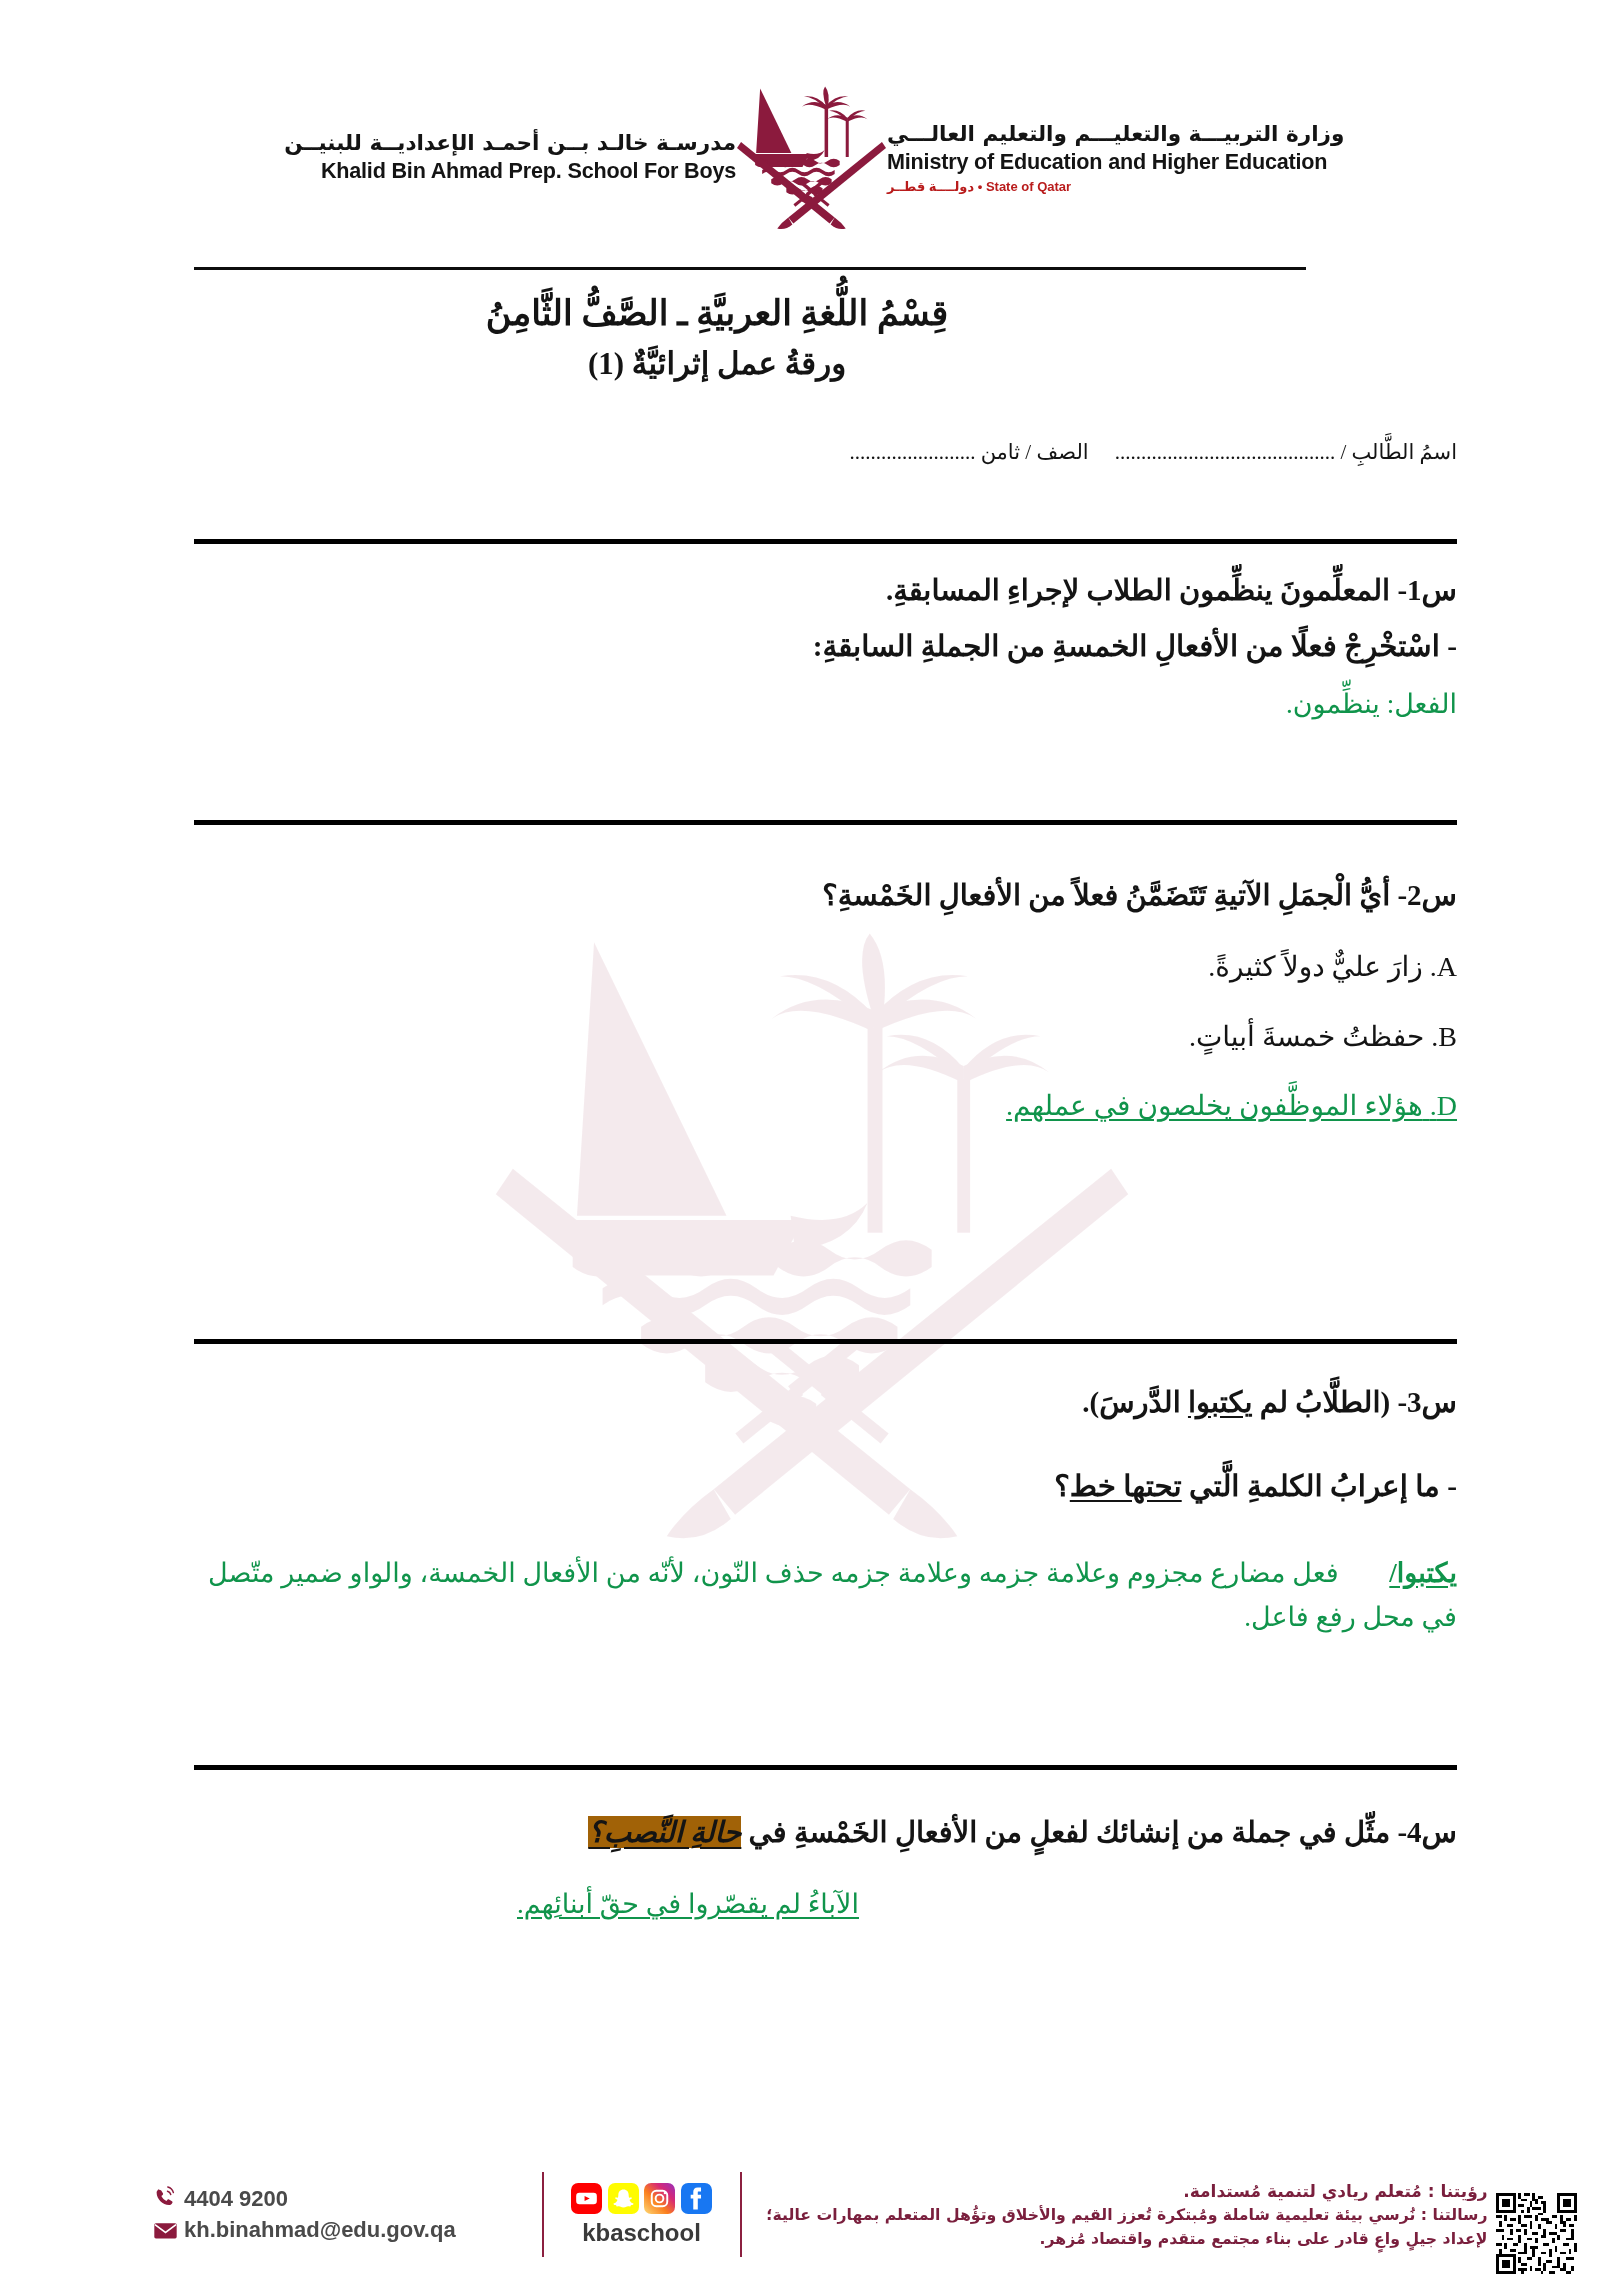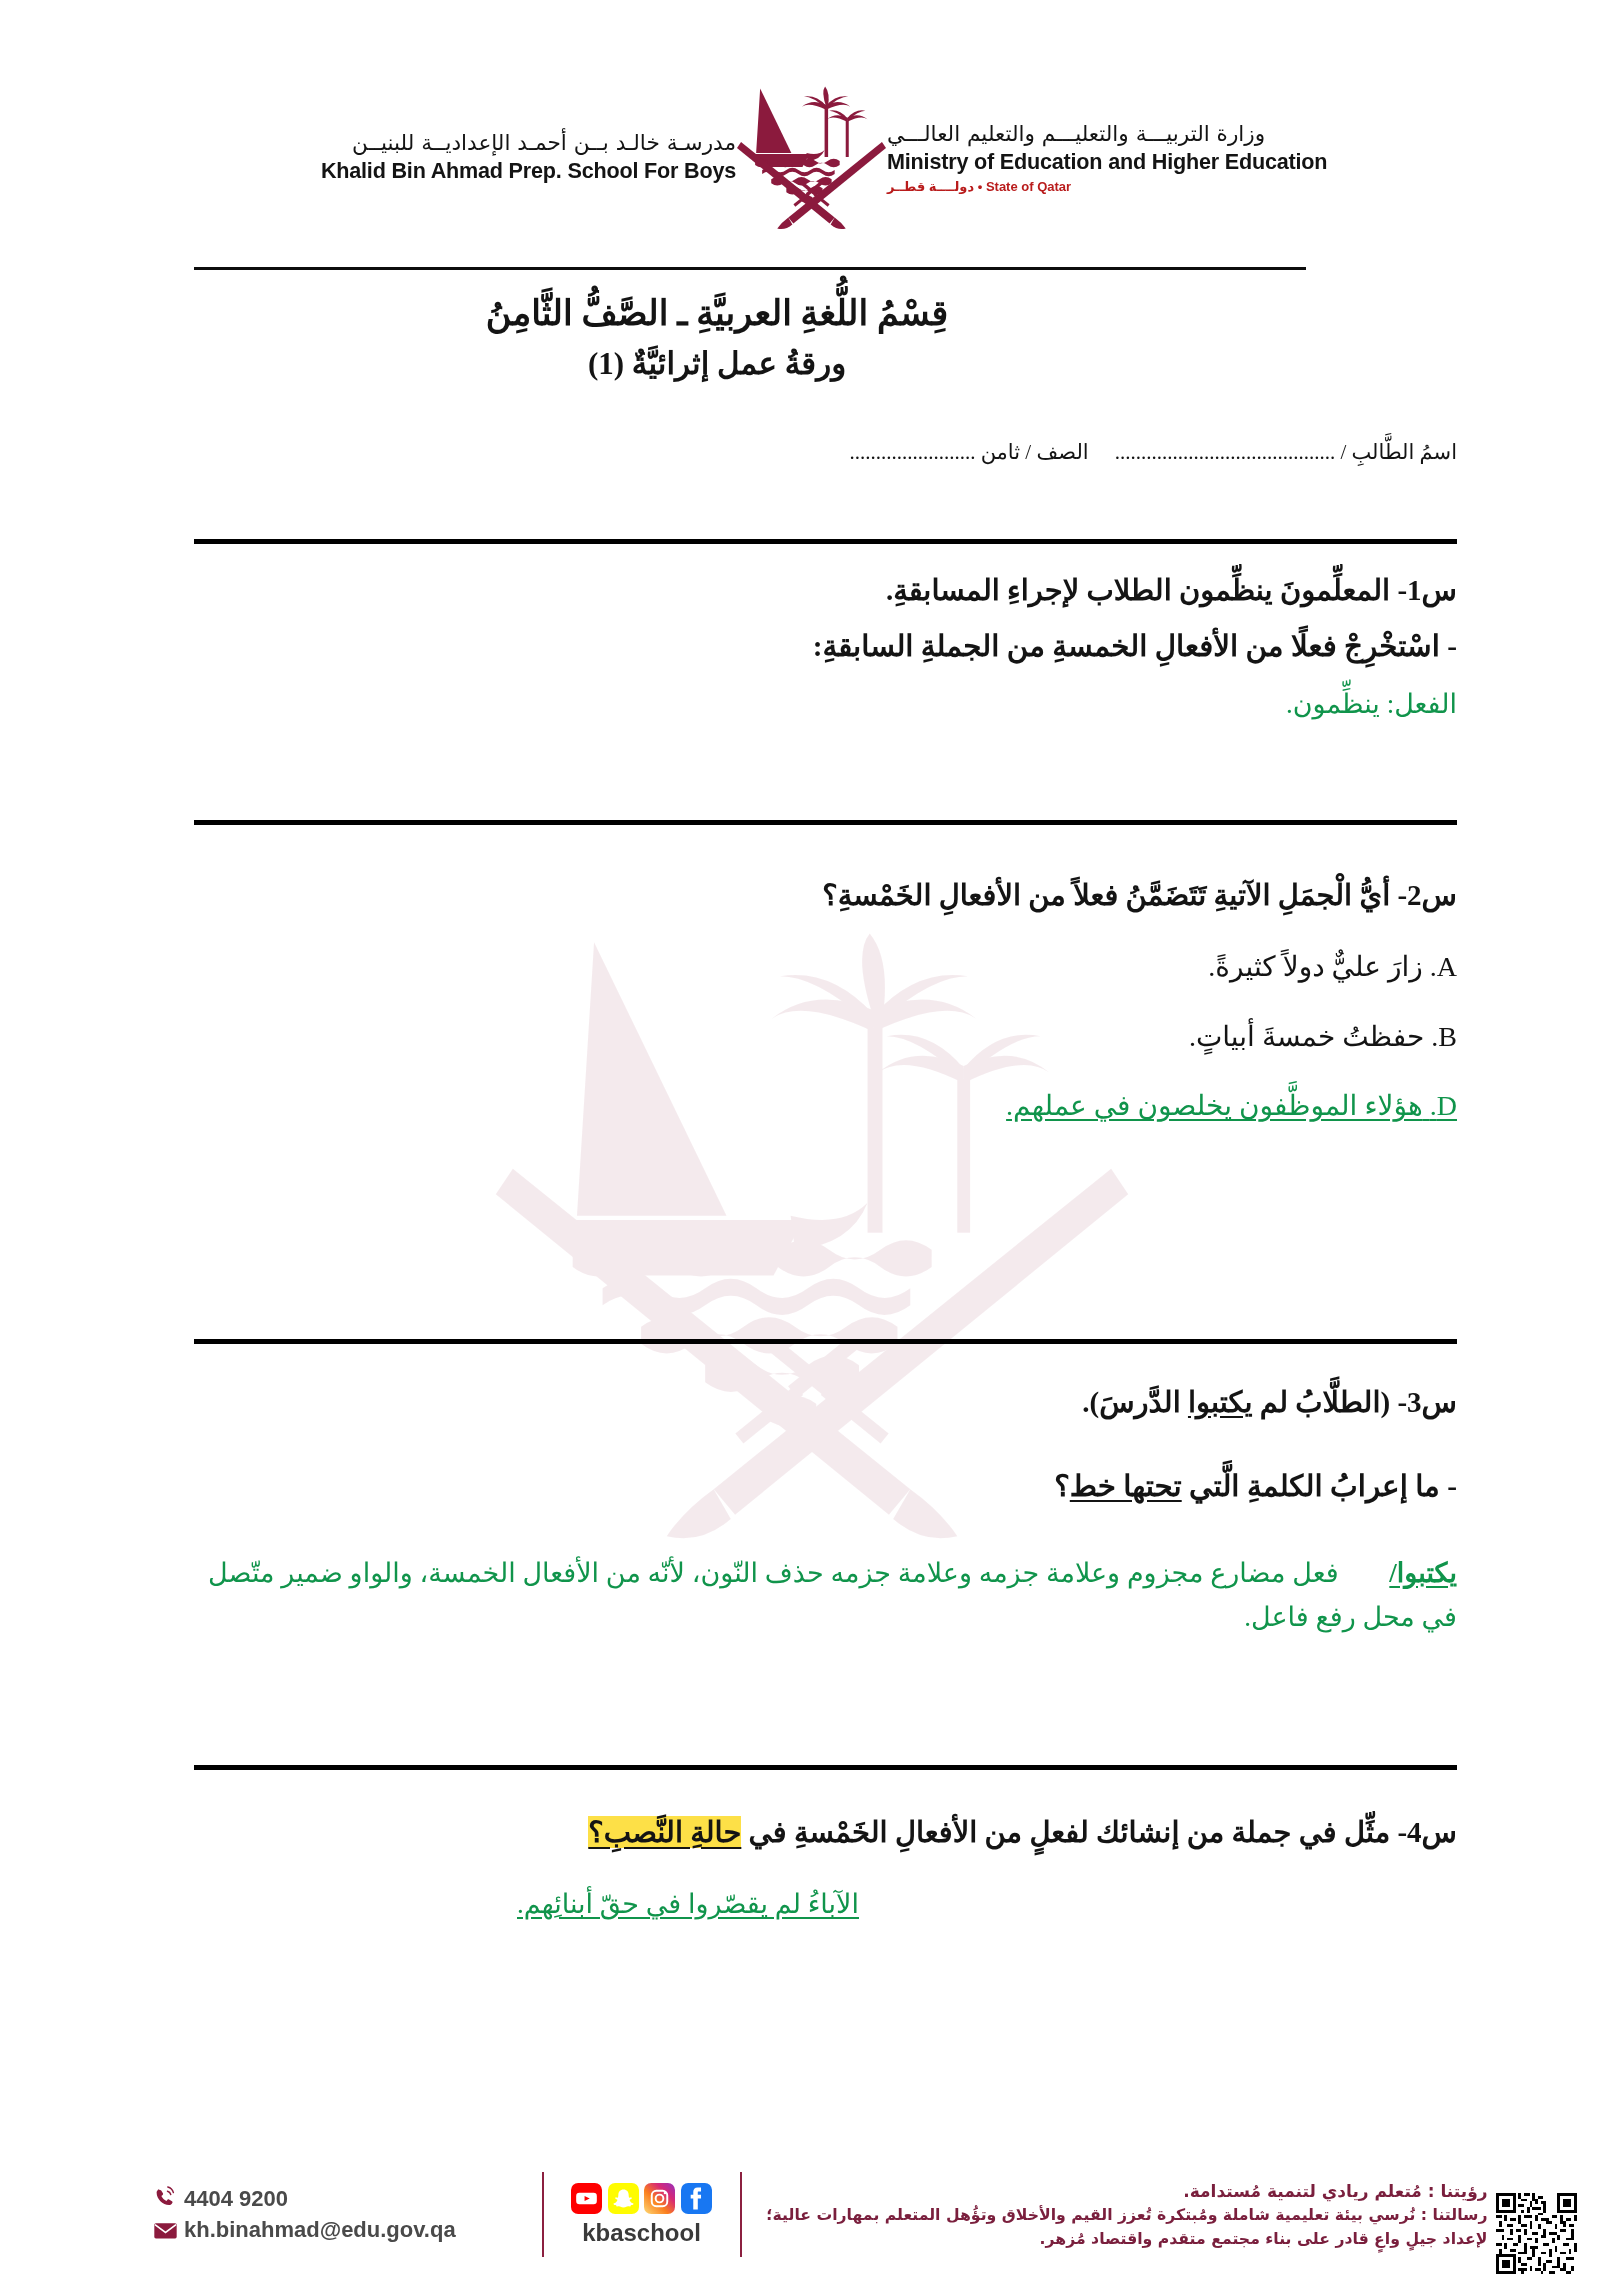--- a/index.html
+++ b/index.html
@@ -32,21 +32,21 @@
   .hdr-left{
     width:589px;text-align:left;direction:ltr;
     padding-right:26px;box-sizing:border-box;
   }
   .hdr-right{
     width:589px;text-align:right;direction:rtl;
     padding-left:26px;box-sizing:border-box;
   }
   .hdr-ar{
     font-family:"DejaVu Sans","Liberation Sans",sans-serif;
-    font-weight:normal;font-size:21.6px;color:#141414;
+    font-weight:bold;font-size:21.6px;color:#141414;
     letter-spacing:0.3px;white-space:nowrap;line-height:1.25;
   }
   .hdr-en{
     font-family:"Liberation Sans","DejaVu Sans",sans-serif;
     font-weight:bold;font-size:21.6px;color:#141414;
     letter-spacing:-0.2px;white-space:nowrap;line-height:1.3;
   }
   .hdr-sub{
     font-family:"Liberation Sans","DejaVu Sans",sans-serif;
     font-weight:bold;font-size:13px;color:#b91c1c;
@@ -98,21 +98,21 @@
   .q-stem{font-weight:bold;font-size:29px;line-height:1.45;}
   .q-sub{font-weight:bold;font-size:29.4px;line-height:1.45;}
   .q-opt{
     font-weight:normal;font-size:28px;line-height:1.45;
     direction:rtl;text-align:right;
   }
   .q-opt .lat{font-family:"Liberation Serif",serif;}
   .ans{color:#10944b;}
   .ans-bold{color:#10944b;font-weight:bold;margin-left:44px;}
   .u{text-decoration:underline;text-underline-offset:3.9px;}
-  .hl{background:#fde047;text-decoration:underline;text-underline-offset:5.2px;}
+  .hl{background:#a16207;text-decoration:underline;text-underline-offset:5.2px;font-style:italic;}
   .ans-para{
     font-size:27px;line-height:1.65;color:#10944b;
     direction:rtl;text-align:right;font-weight:normal;
   }
 
   
   .footer{
     position:absolute;left:0;top:2146px;width:1623px;height:137px;
     display:flex;align-items:center;justify-content:center;gap:0;
   }

